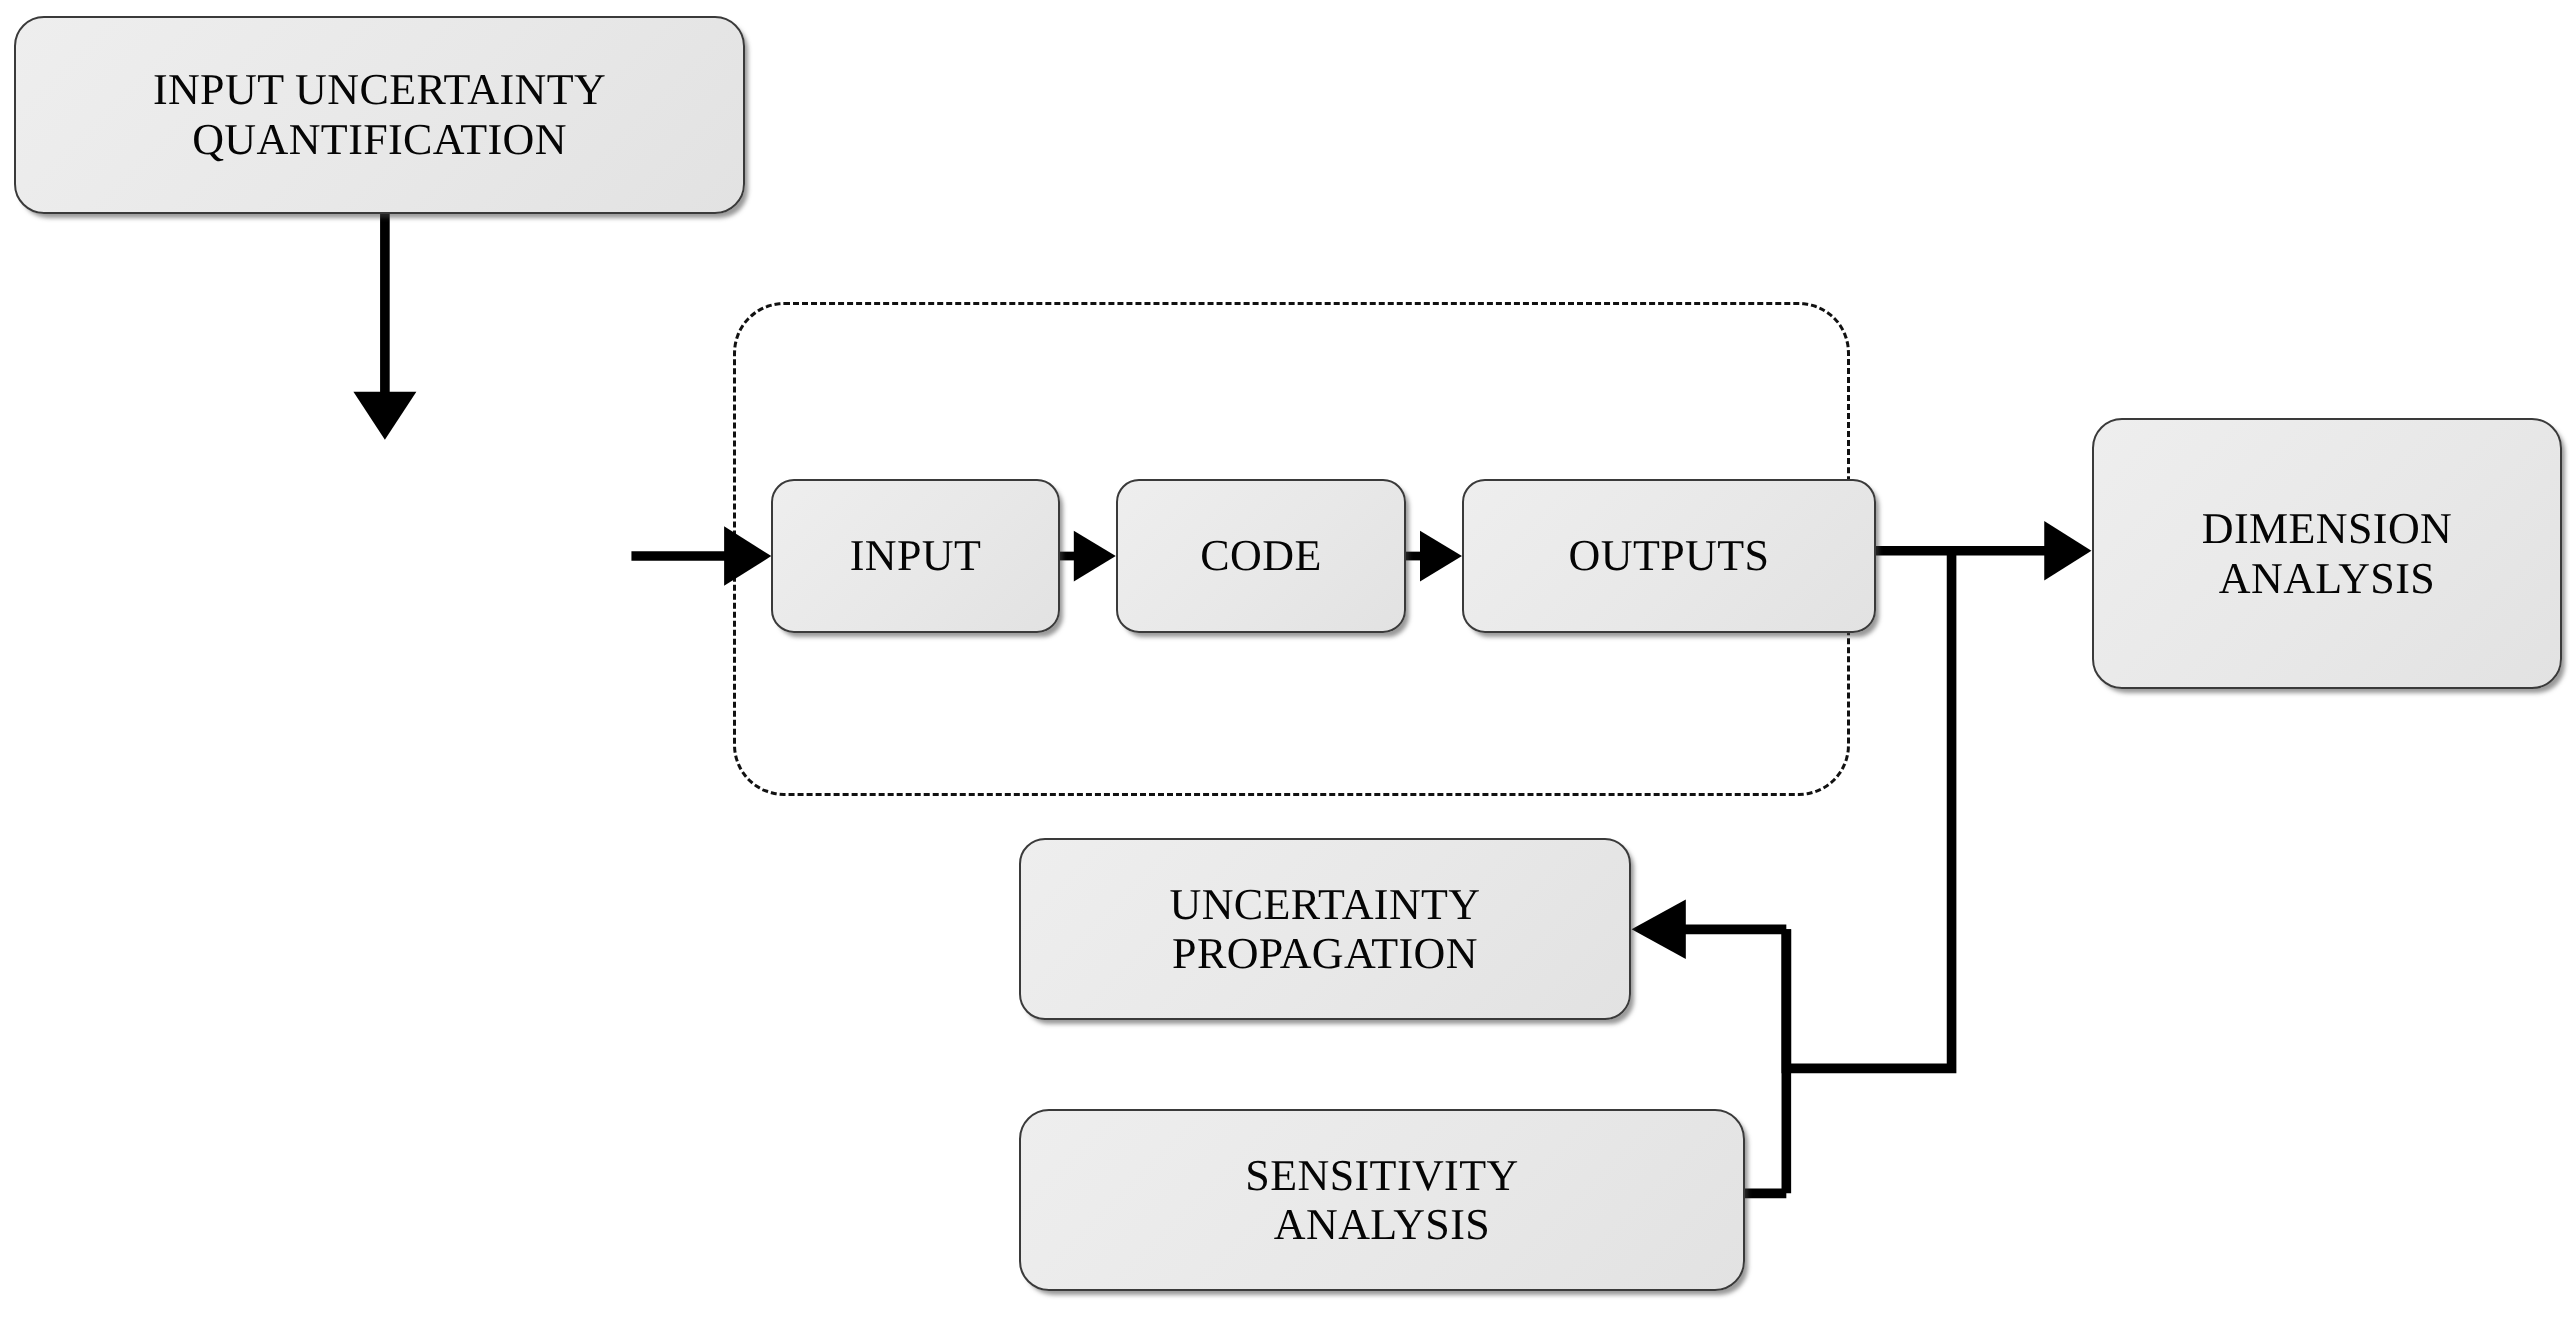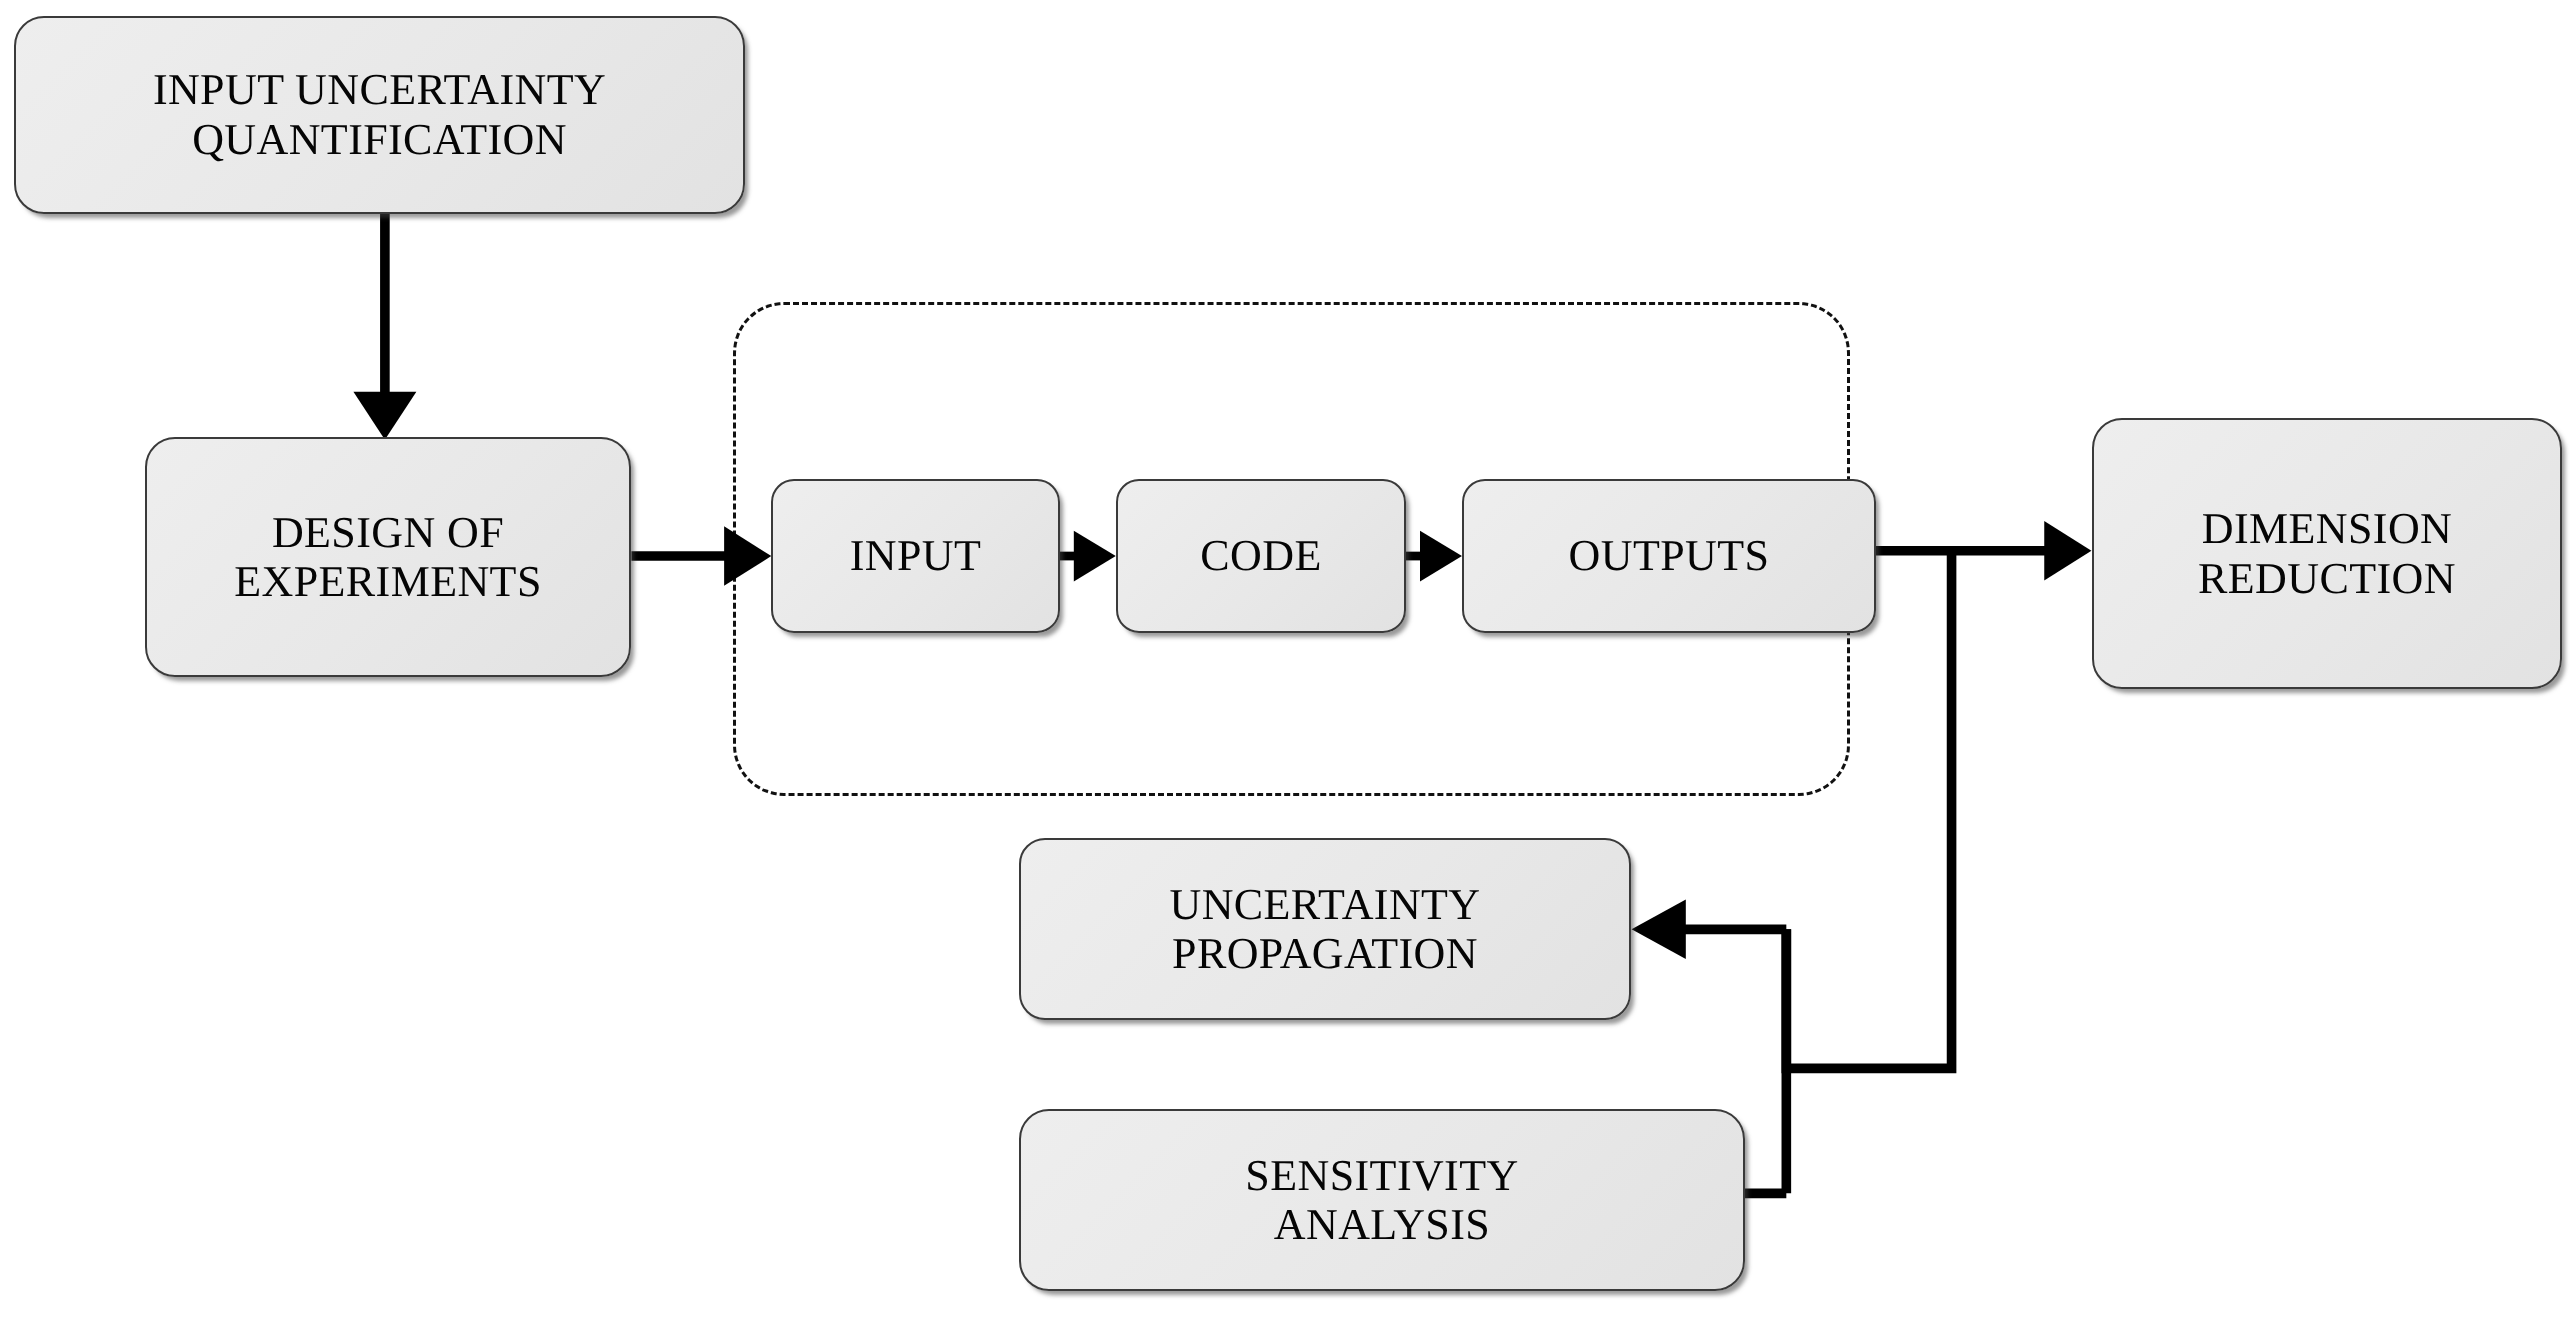--- a/index.html
+++ b/index.html
@@ -112,40 +112,36 @@
       <polygon points="1866,1365 1928,1331 1928,1399" fill="#000000"></polygon>
       <path class="wire" d="M 2043 1063 L 2043 1365"></path>
     </g>
   </svg>
 
   <div class="node big" style="left:14px; top:15.7px; width:731px; height:198px;">
     <span class="node-label">INPUT UNCERTAINTY
 QUANTIFICATION</span>
   </div>
 
-  <div class="node big" style="left:145px; top:437px; width:486px; height:240px;">
-    <span class="node-label">DESIGN OF
-EXPERIMENTS</span>
-  </div>
 
   <div class="node small" style="left:771px; top:479px; width:289px; height:154px;">
     <span class="node-label">INPUT</span>
   </div>
 
   <div class="node small" style="left:1116px; top:479px; width:290px; height:154px;">
     <span class="node-label">CODE</span>
   </div>
 
   <div class="node small" style="left:1462px; top:479px; width:414px; height:154px;">
     <span class="node-label">OUTPUTS</span>
   </div>
 
   <div class="node big" style="left:2092px; top:418px; width:470px; height:271px;">
     <span class="node-label">DIMENSION
-REDUCTION</span>
+ANALYSIS</span>
   </div>
 
   <div class="node big" style="left:1019px; top:838px; width:612px; height:182px;border-radius:26px;">
     <span class="node-label">UNCERTAINTY
 PROPAGATION</span>
   </div>
 
   <div class="node big" style="left:1019px; top:1109px; width:726px; height:182px;">
     <span class="node-label">SENSITIVITY
 ANALYSIS</span>

